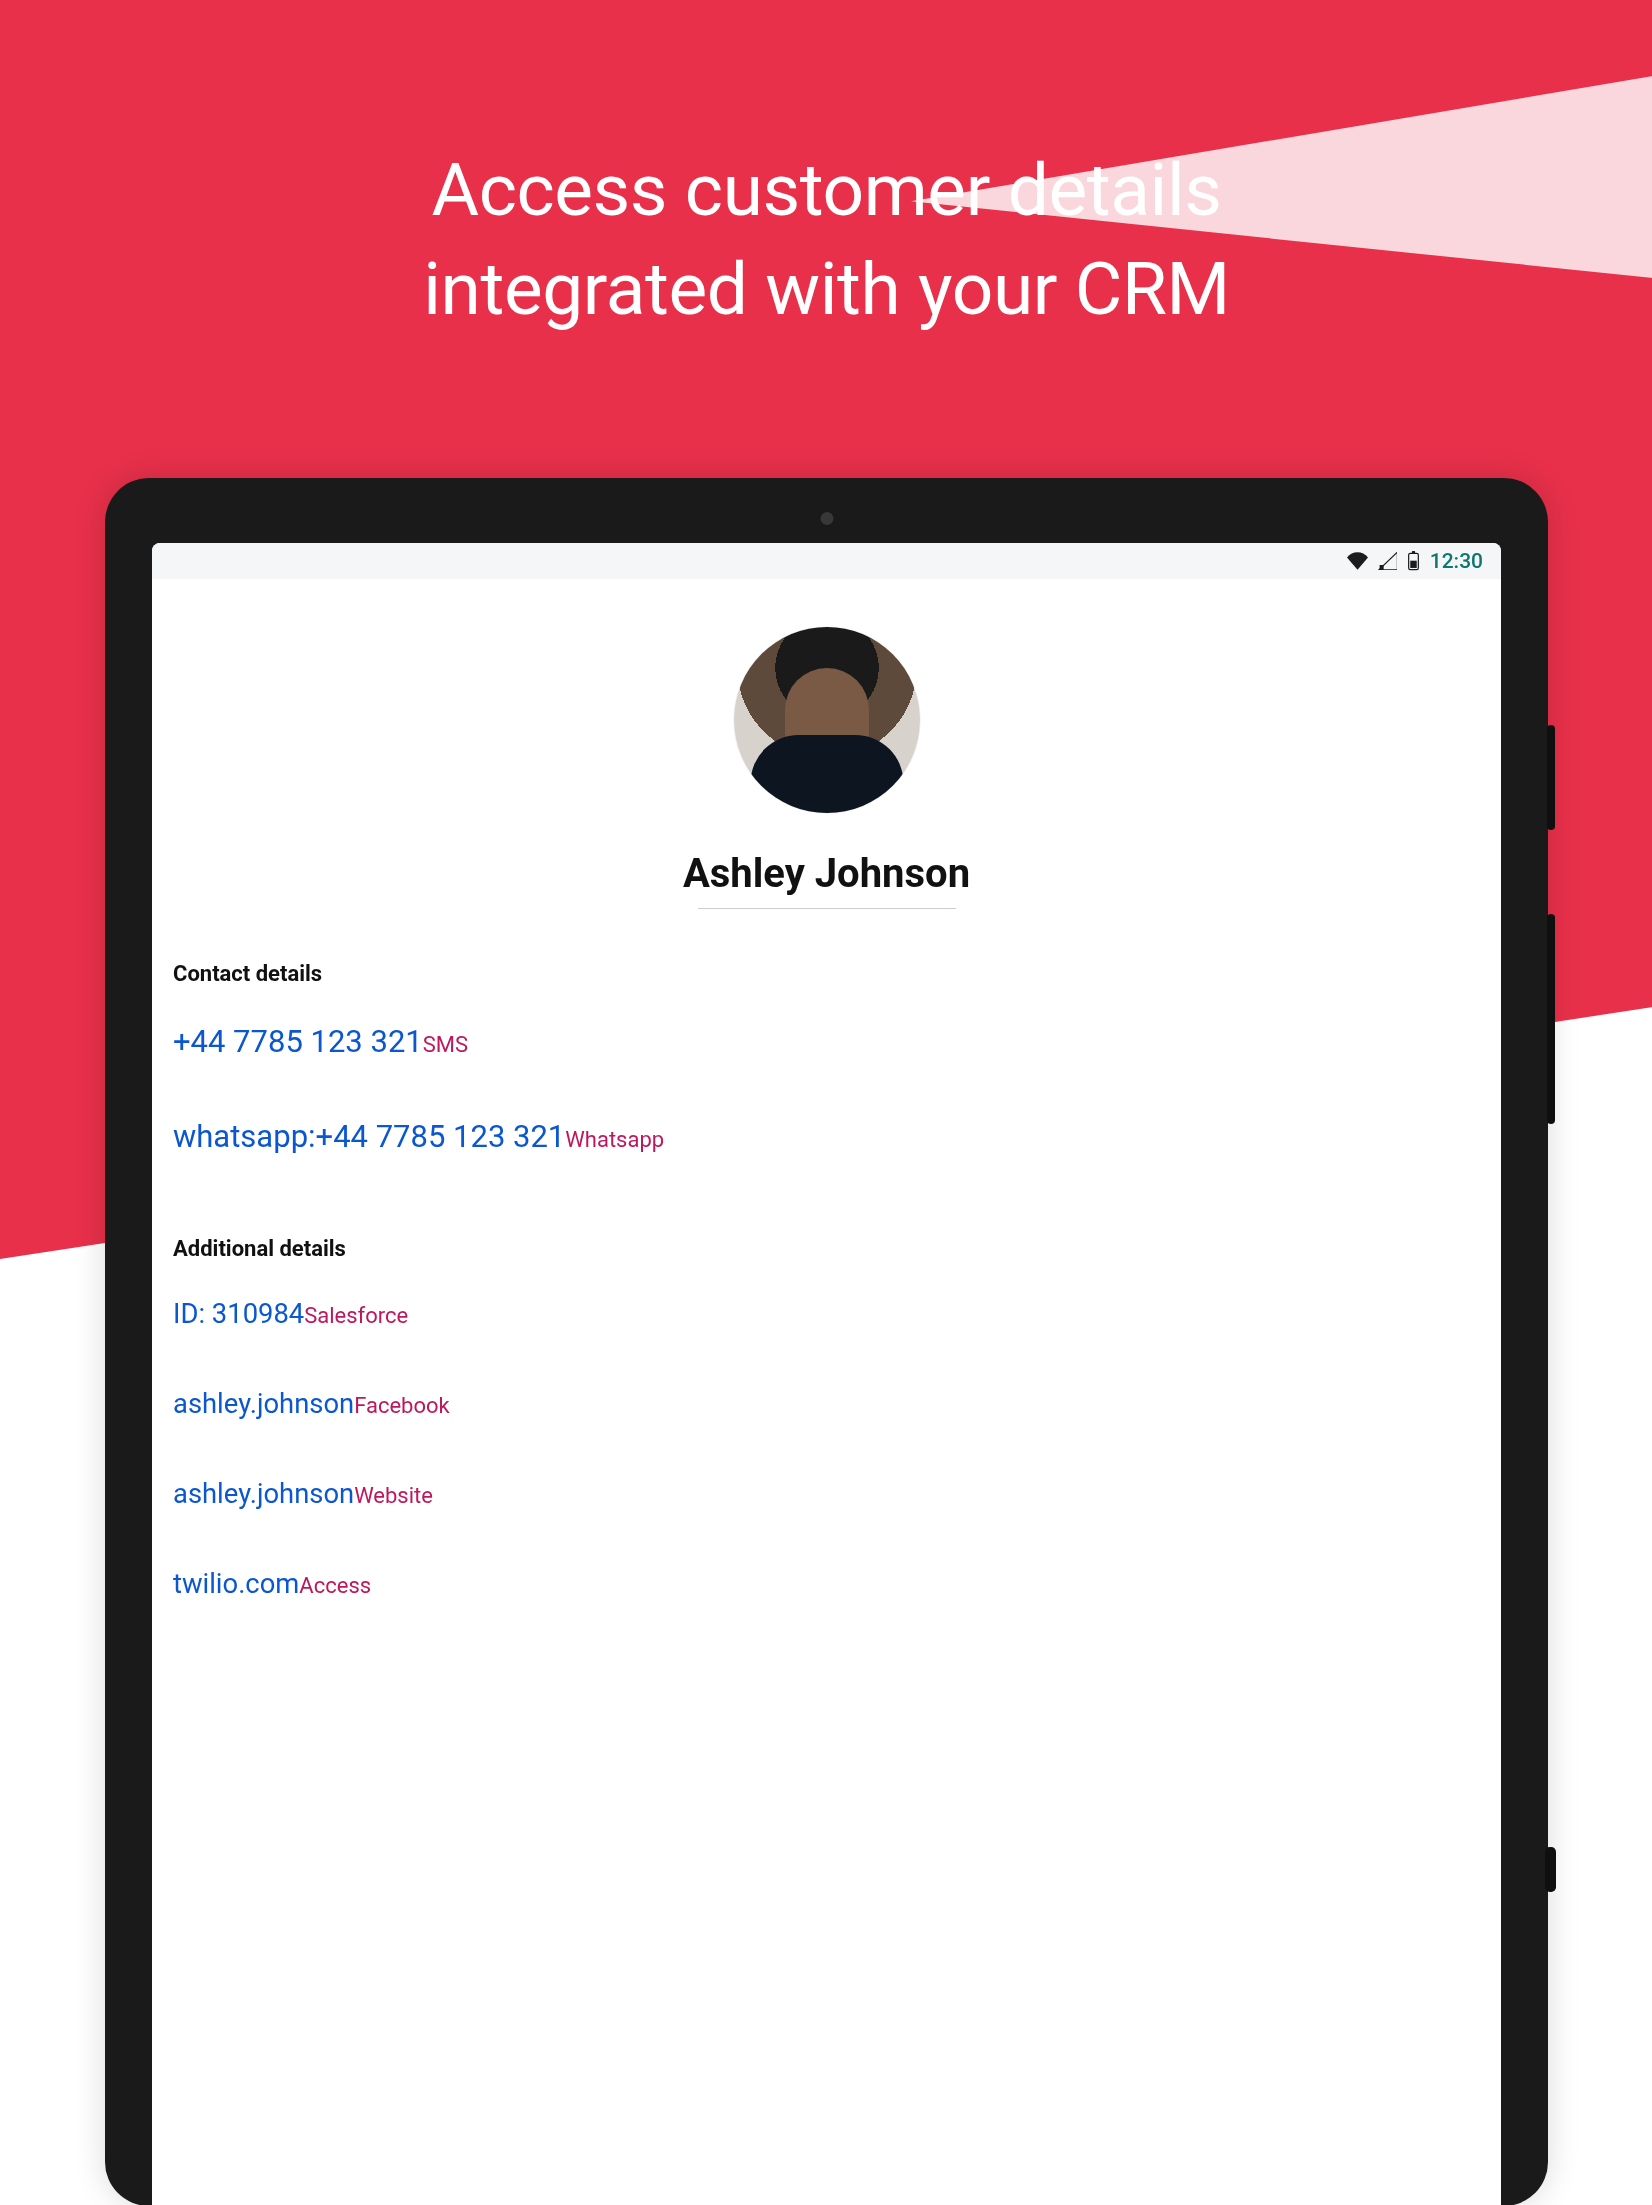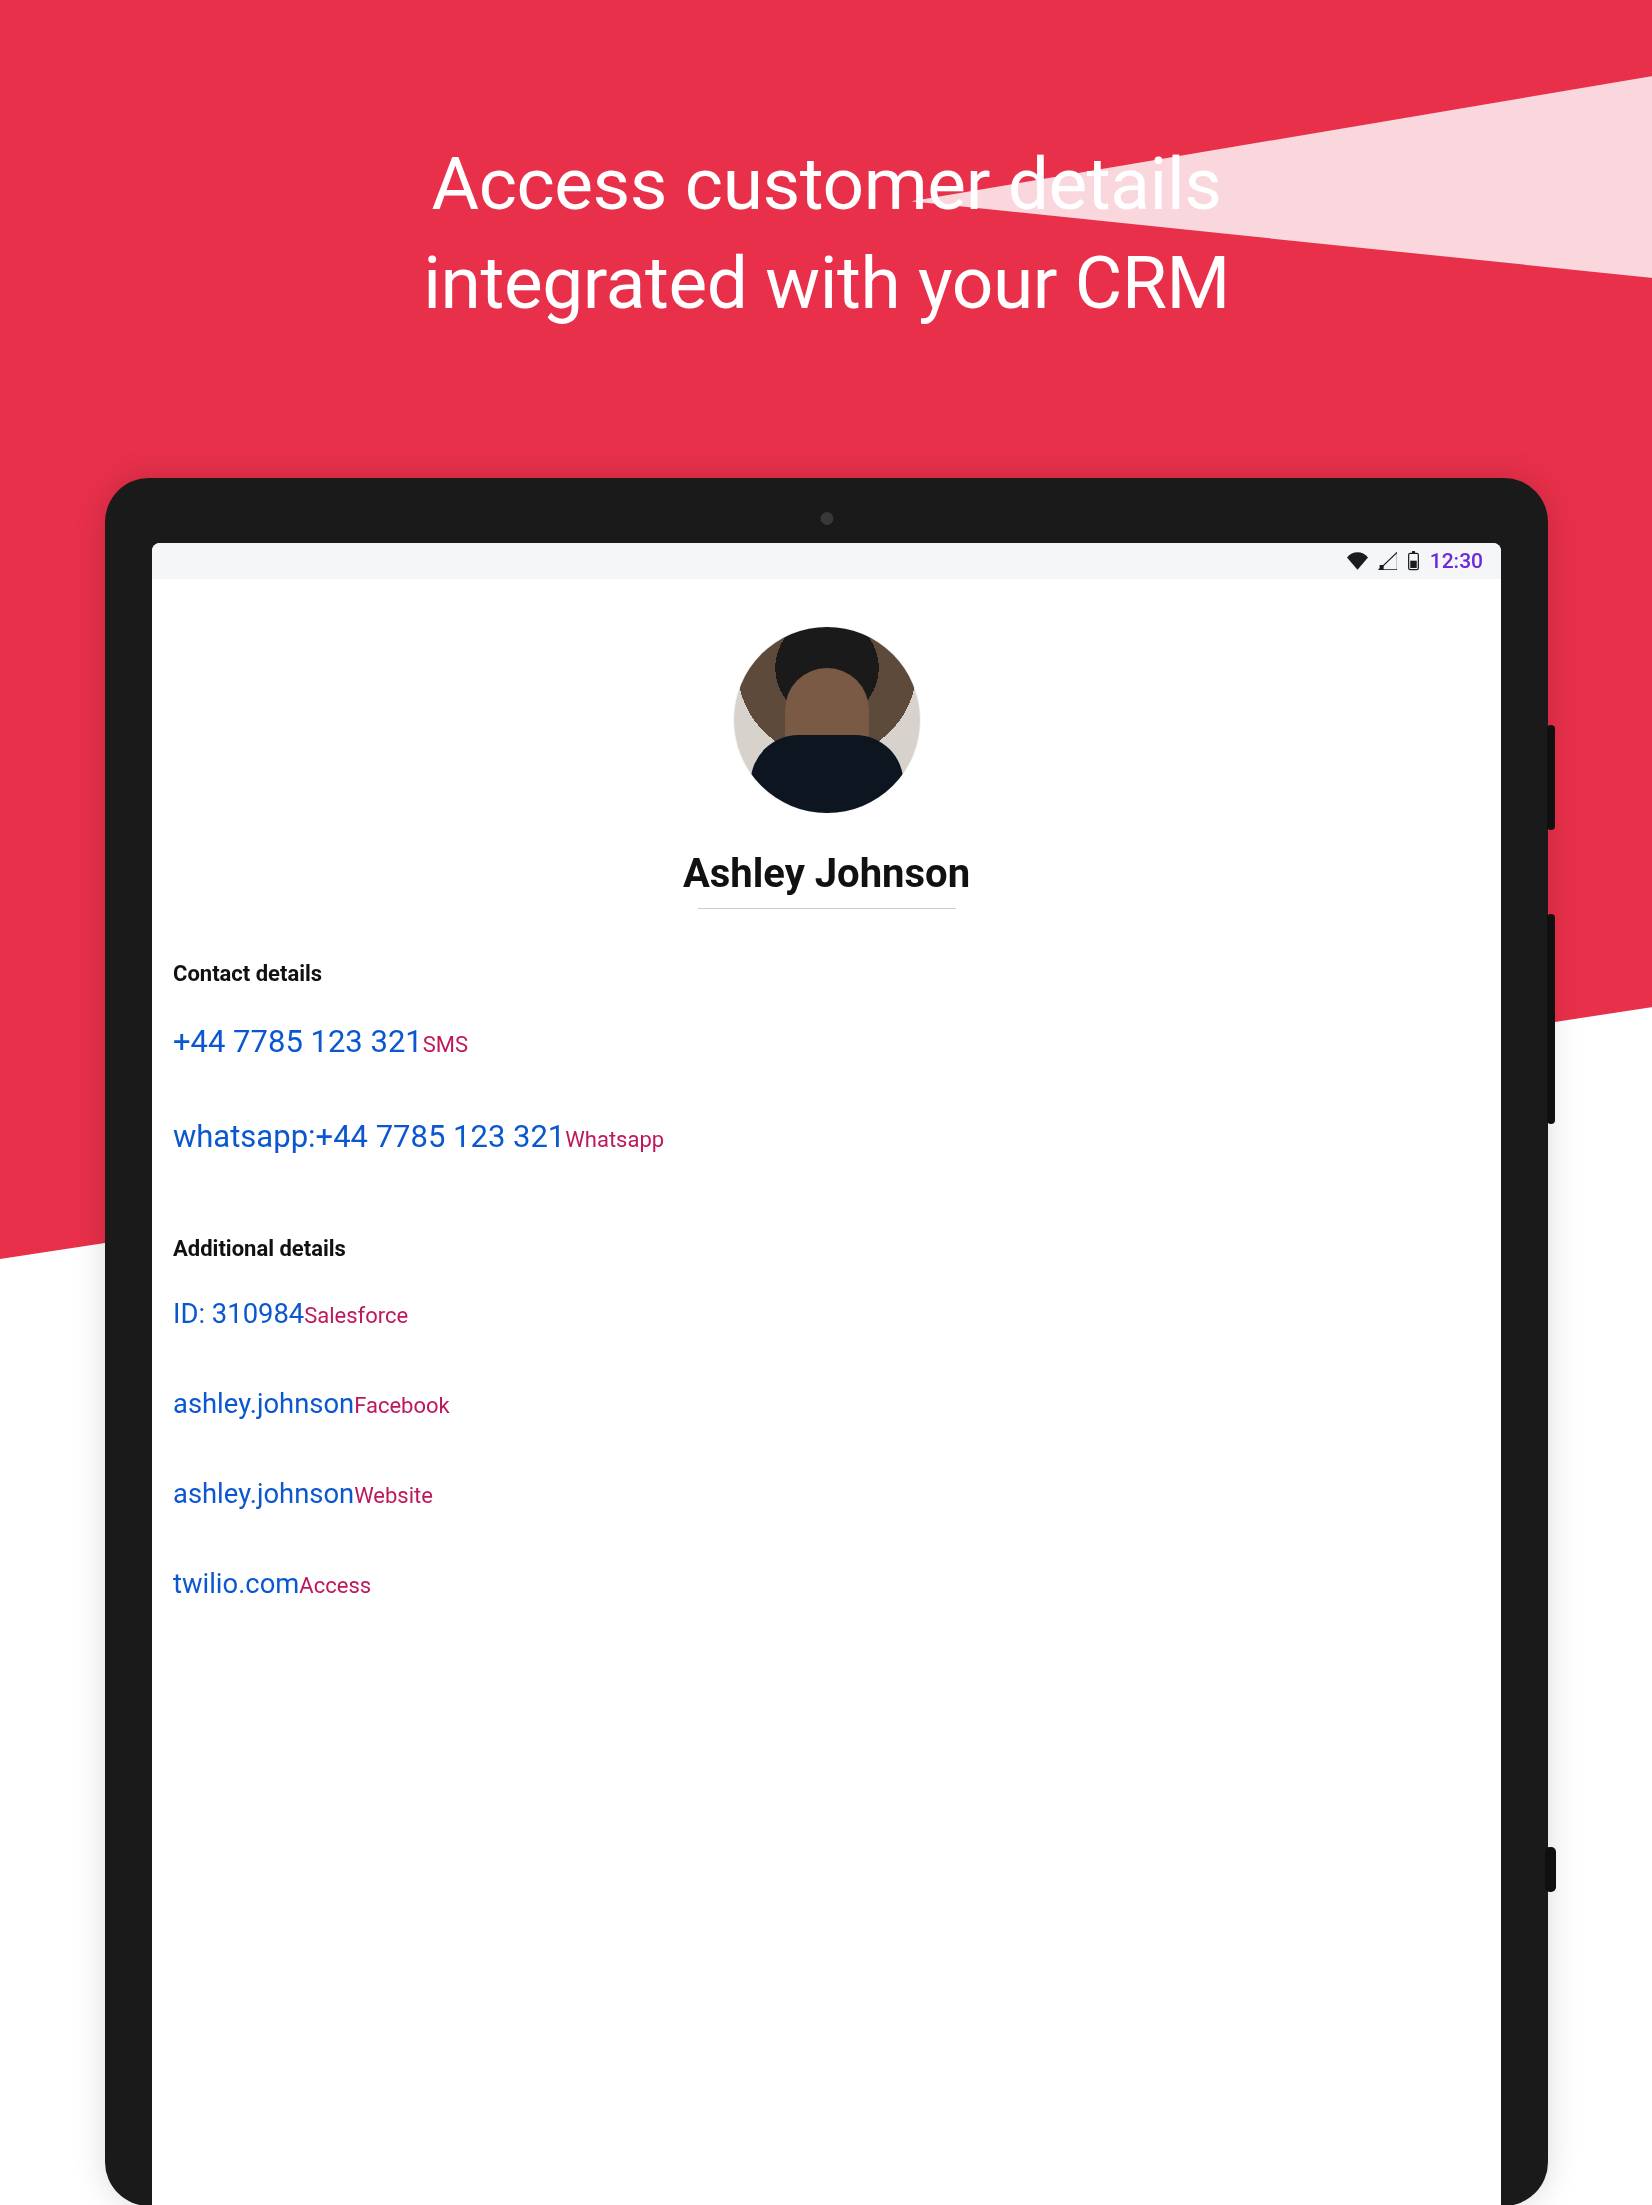--- a/index.html
+++ b/index.html
@@ -30,21 +30,21 @@
   right: 0;
   width: 742px;
   height: 202px;
   background: #f9d7dc;
   clip-path: polygon(100% 0, 100% 100%, 0 62%);
 }
 
 
 .headline {
   position: absolute;
-  top: 135px;
+  top: 141px;
   left: 0;
   width: 1653px;
   text-align: center;
   color: #ffffff;
   font-size: 73px;
   font-weight: 400;
   line-height: 1.35;
   letter-spacing: -0.4px;
 }
 
@@ -91,21 +91,21 @@
 
 .statusbar {
   height: 36px;
   background: #f5f6f8;
   display: flex;
   justify-content: flex-end;
   align-items: center;
   gap: 9.7px;
   padding: 0 18px;
   font-size: 21px;
-  color: #6d28d9;
+  color: #0f766e;
   font-weight: 500;
 }
 .statusbar .wifi, .statusbar .cell, .statusbar .batt { display: inline-flex; }
 
 
 .appbar {
   height: 90px;
   background: #f5f6f8;
   display: flex;
   align-items: center;

